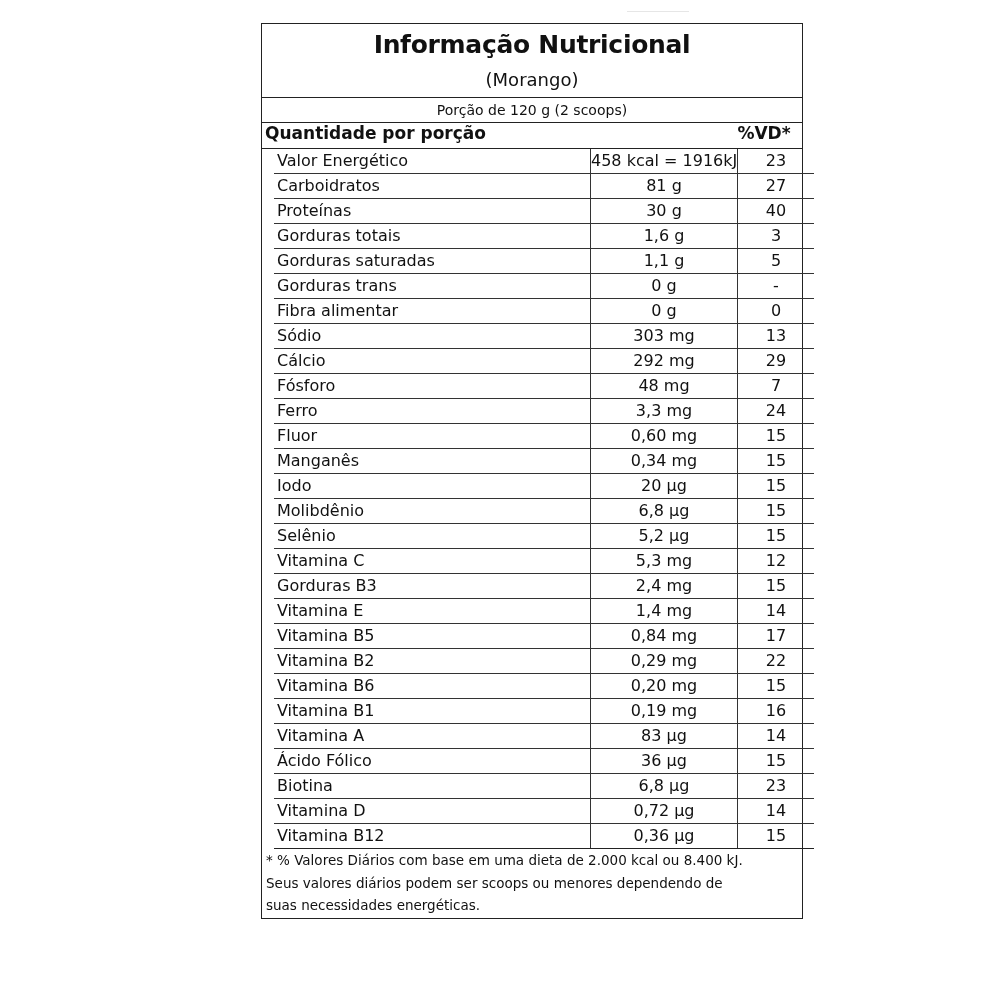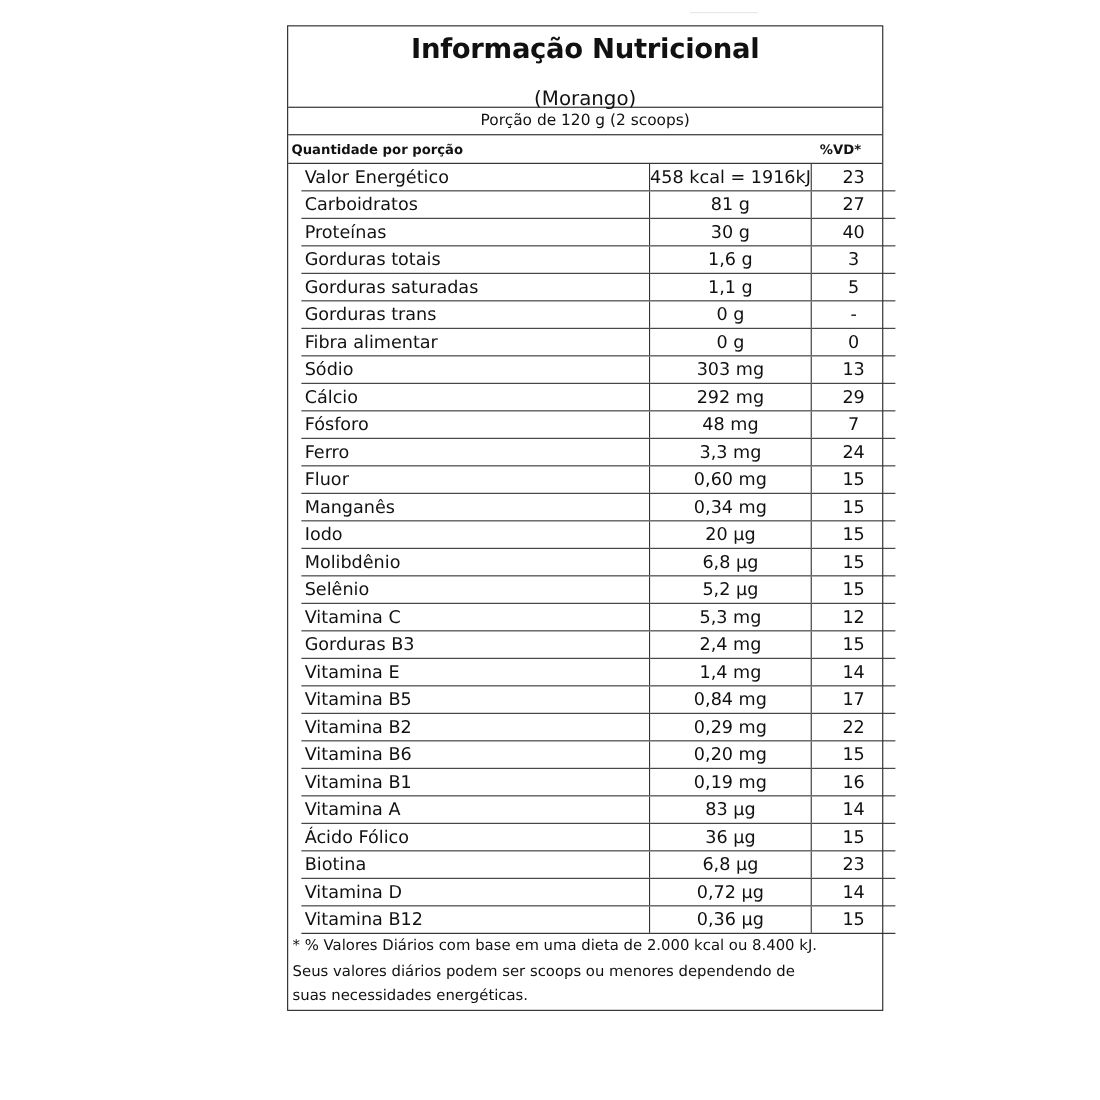--- a/index.html
+++ b/index.html
@@ -1,23 +1,23 @@
 <!DOCTYPE html>
 <html><head>
 <meta charset="utf-8">
 <style>
   html, body { margin:0; padding:0; background:#ffffff; }
   body { width:1000px; height:1000px; position:relative; font-family:"DejaVu Sans", "Liberation Sans", sans-serif; color:#111; }
   .topline { position:absolute; left:627px; top:11px; width:62px; height:1px; background:#e6e6e6; }
   .label { position:absolute; left:261px; top:23px; width:542px; border:1.5px solid #222; box-sizing:border-box; }
   .title-block { height:73px; border-bottom:1.5px solid #222; text-align:center; }
   .title { font-size:25px; font-weight:bold; padding-top:6px; letter-spacing:-0.3px; line-height:30px; }
-  .subtitle { font-size:18px; line-height:24px; margin-top:18px; }
+  .subtitle { font-size:18px; line-height:24px; margin-top:8px; }
   .serving { height:24px; line-height:24px; font-size:14px; text-align:center; border-bottom:1.5px solid #222; }
-  .header-row { height:25px; display:flex; align-items:center; font-size:12px; font-weight:bold; border-bottom:1.5px solid #222; }
+  .header-row { height:25px; display:flex; font-size:17px; font-weight:bold; border-bottom:1.5px solid #222; }
   .header-row .h-left { flex:1; padding-left:3px; }
   .header-row .h-right { width:76px; text-align:center; }
   table { border-collapse:collapse; width:100%; table-layout:fixed;margin-left:12px; }
   td { height:24px; padding:0; font-size:16px; line-height:24px; border-bottom:1px solid #333; white-space:nowrap; overflow:hidden; }
   td.n { padding-left:3px; }
   td.a { width:146px; text-align:center; border-left:1px solid #333; }
   td.v { width:76px; text-align:center; border-left:1px solid #333; }
   tr:last-child td { border-bottom:1.5px solid #222; }
   .footnote { font-size:13.5px; line-height:22.5px; padding:0 3px 1px 4px; }
 </style>

